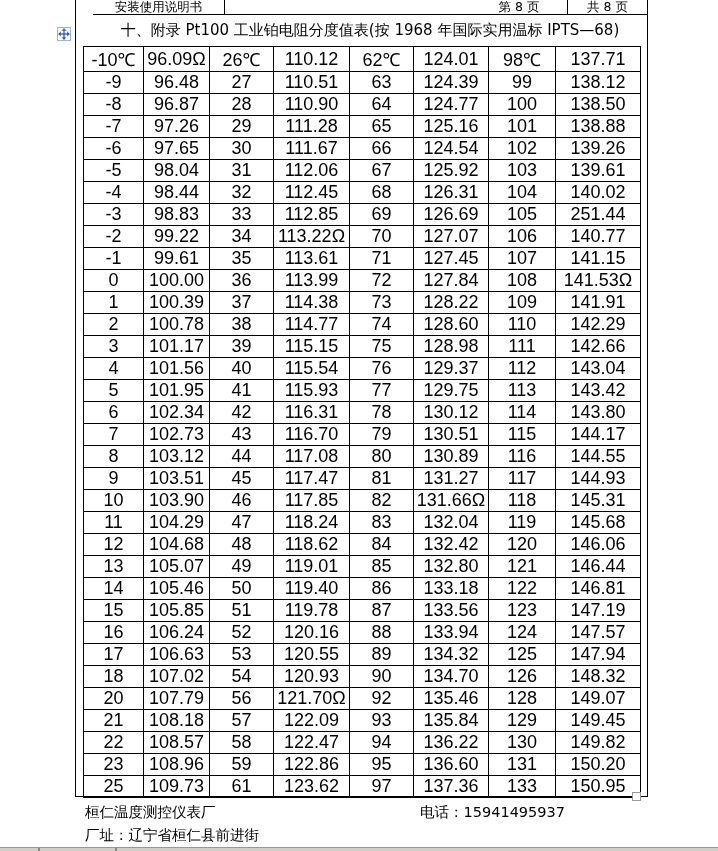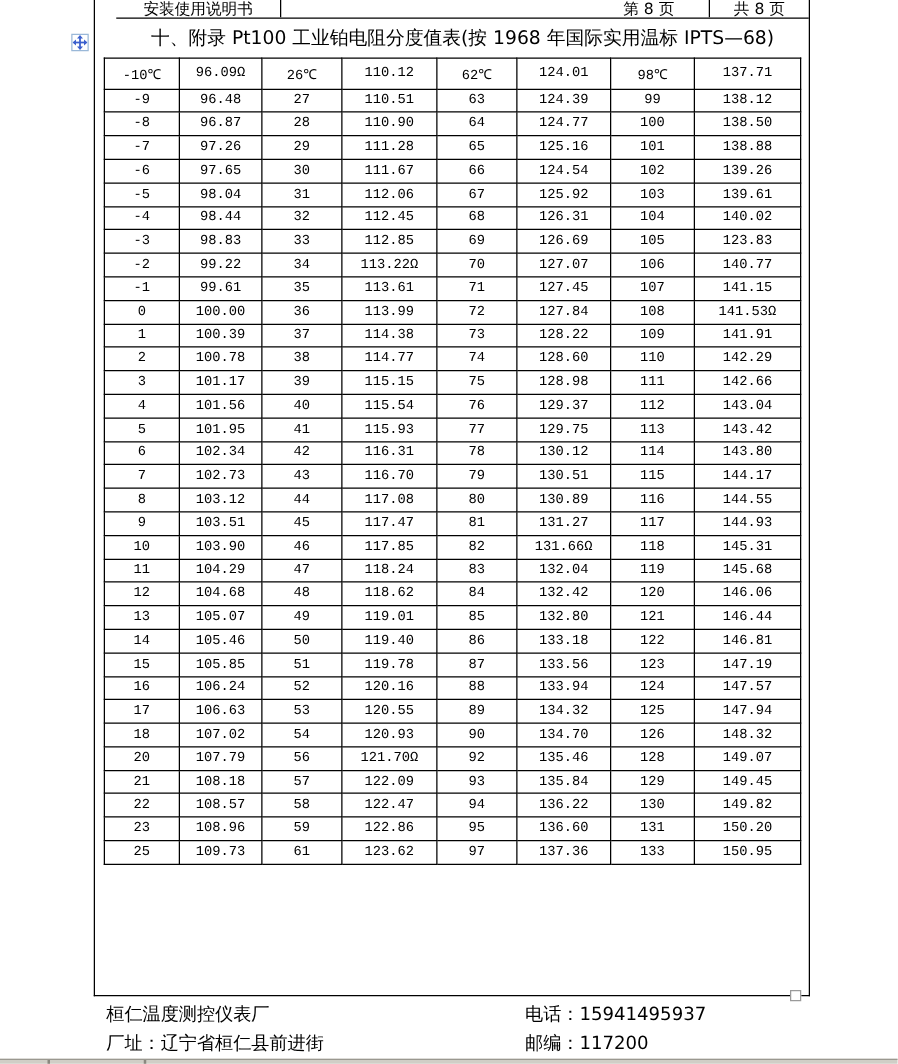--- a/index.html
+++ b/index.html
@@ -50,25 +50,25 @@
   .title {
     height:31px;
     display:flex; align-items:center; justify-content:center;
     font-size:15px;
     white-space:nowrap; overflow:hidden;
   }
 
   
   .pt {
     position:absolute; left:7px; top:46px;
-    width:557px; height:646px;
+    width:557px; height:526px;
     border-collapse:collapse;
     table-layout:fixed;
-    font-family:Liberation Mono, monospace;
-    font-size:11px;
+    font-family:Liberation Sans, sans-serif;
+    font-size:18px;
   }
   .pt td {
     border:1px solid #000;
     text-align:center;
     vertical-align:middle;
     padding:0;
     overflow:hidden;
     white-space:nowrap;
   }
   .pt td:nth-child(1){width:60px}
@@ -212,21 +212,21 @@
             <td>140.02</td>
           </tr>
           <tr>
             <td>-3</td>
             <td>98.83</td>
             <td>33</td>
             <td>112.85</td>
             <td>69</td>
             <td>126.69</td>
             <td>105</td>
-            <td>123.83</td>
+            <td>251.44</td>
           </tr>
           <tr>
             <td>-2</td>
             <td>99.22</td>
             <td>34</td>
             <td>113.22Ω</td>
             <td>70</td>
             <td>127.07</td>
             <td>106</td>
             <td>140.77</td>
@@ -487,21 +487,20 @@
     <div class="resize-handle"></div>
   </div>
 
   <div class="footer">
     <div class="f-row">
       <div class="f-left">桓仁温度测控仪表厂</div>
       <div class="f-right"><span>电话：</span><span>15941495937</span></div>
     </div>
     <div class="f-row">
       <div class="f-left"><span>厂址：</span><span>辽宁省桓仁县前进街</span></div>
-      <div class="f-right"><span>邮编：</span><span>117200</span></div>
     </div>
   </div>
 
   <div class="win-edge">
     <div class="notch notch-a"></div>
     <div class="notch notch-b"></div>
   </div>
 
 </div>
 

